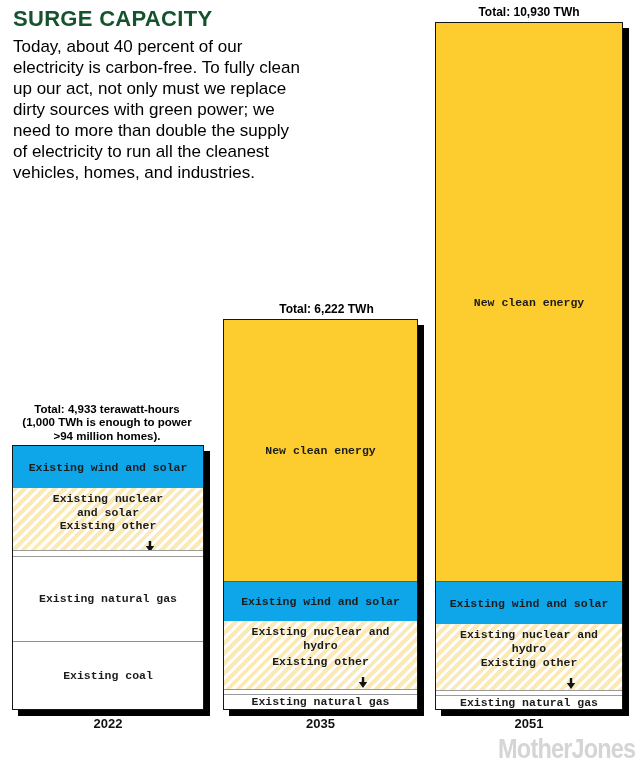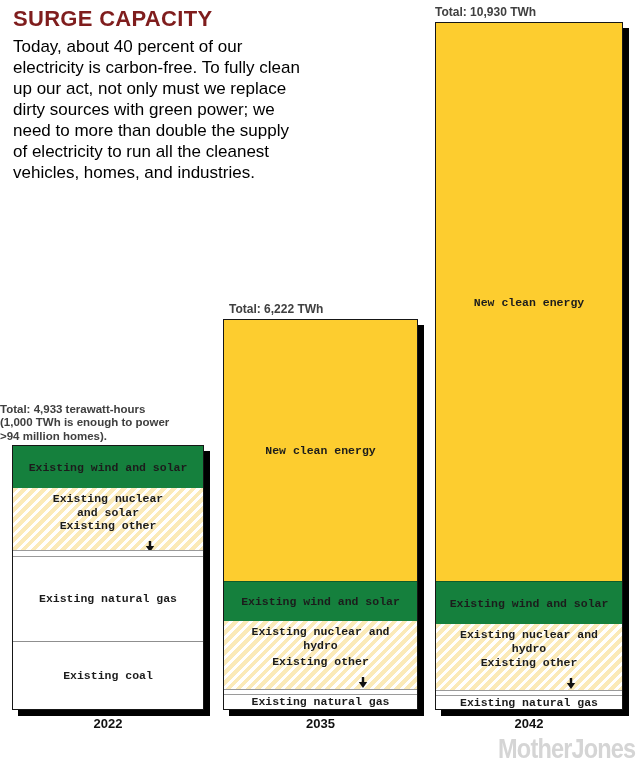--- a/index.html
+++ b/index.html
@@ -1,32 +1,32 @@
 <!DOCTYPE html>
 <html><head>
 <meta charset="utf-8">
 <style>
   * { margin:0; padding:0; box-sizing:border-box; }
   body { background:#fff; font-family:"Liberation Sans", sans-serif; }
   .page { position:relative; width:642px; height:770px; background:#ffffff; overflow:hidden; }
 
-  .chart-title { position:absolute; left:13px; top:6px; font-size:22px; font-weight:900; letter-spacing:.3px; color:#7f1d1d; }
+  .chart-title { position:absolute; left:13px; top:6px; font-size:22px; font-weight:900; letter-spacing:.3px; color:#14532d; }
   .chart-intro { position:absolute; left:13px; top:36px; width:292px; font-size:17px; line-height:1.24; color:#000; font-weight:400; }
 
   
   .bar { position:absolute; display:flex; flex-direction:column; background:#fff;
          border:1px solid #161616; box-shadow:6px 6px 0 0 #000;font-family:Liberation Mono, monospace; }
   .bar-2022 { left:12px;  top:445px; width:192px; height:265px; }
   .bar-2035 { left:223px; top:319px; width:195px; height:391px; }
   .bar-2050 { left:435px; top:22px;  width:188px; height:688px; }
 
   .seg { display:flex; align-items:center; justify-content:center; text-align:center;
          font-size:11.5px; font-weight:700; color:#1c1c1c; flex-shrink:0; }
   .seg-new  { background:#FDCD2F; }
-  .seg-ws   { background:#15803d; }
+  .seg-ws   { background:#0ea5e9; }
   .seg-ws.bordered { border-top:1px solid rgba(0,0,0,.28); }
   .seg-nh   { background:repeating-linear-gradient(135deg,#FBEAB8 0px,#FBEAB8 4px,#ffffff 4px,#ffffff 7px);
               flex-direction:column; justify-content:space-between; padding:4px 2px 0; }
   .seg-other{ background:#fff; border-top:1px solid #9a9a9a; border-bottom:1px solid #9a9a9a; }
   .seg-gas  { background:#fff; line-height:1; }
   .seg-coal { background:#fff; border-top:1px solid #8f8f8f; }
 
   .bar-2022 .seg-ws   { height:42px; }
   .bar-2022 .seg-nh   { height:62px; }
   .bar-2022 .seg-other{ height:7px; }
@@ -43,21 +43,21 @@
   .bar-2050 .seg-ws   { height:43px; }
   .bar-2050 .seg-nh   { height:66px; }
   .bar-2050 .seg-other{ height:6px; }
   .bar-2050 .seg-gas  { flex:1; }
 
   .nh-label { line-height:1.18; }
   .other-wrap { display:flex; flex-direction:column; align-items:flex-end; gap:10px; padding-bottom:1px; }
   .arrow-icon { display:block; margin-top:-1px; }
 
   
-  .total-label { position:absolute; font-size:12px; font-weight:700; color:#404040; }
+  .total-label { position:absolute; text-align:center; font-size:12px; font-weight:700; color:#000000; }
   .total-2050 { left:435px; width:188px; top:5px; }
   .total-2035 { left:229px; width:195px; top:302px; }
   .total-2022 { left:0px;  width:214px; top:403px; line-height:1.16; font-size:11.5px; }
 
   .year-label { position:absolute; top:716px; text-align:center; font-size:13px; font-weight:700; color:#111; }
   .year-2022 { left:12px;  width:192px; }
   .year-2035 { left:223px; width:195px; }
   .year-2050 { left:435px; width:188px; }
 
   .logo { position:absolute; right:7px; top:733px; font-size:28px; font-weight:700; color:#d5d5d5;
@@ -149,16 +149,16 @@
       </div>
     </div>
     <div class="seg seg-other"></div>
     <div class="seg seg-gas">
       <span>Existing natural gas</span>
     </div>
   </div>
 
   <div class="year-label year-2022">2022</div>
   <div class="year-label year-2035">2035</div>
-  <div class="year-label year-2050">2042</div>
+  <div class="year-label year-2050">2051</div>
 
   <div class="logo">MotherJones</div>
 </div>
 
 </body></html>

